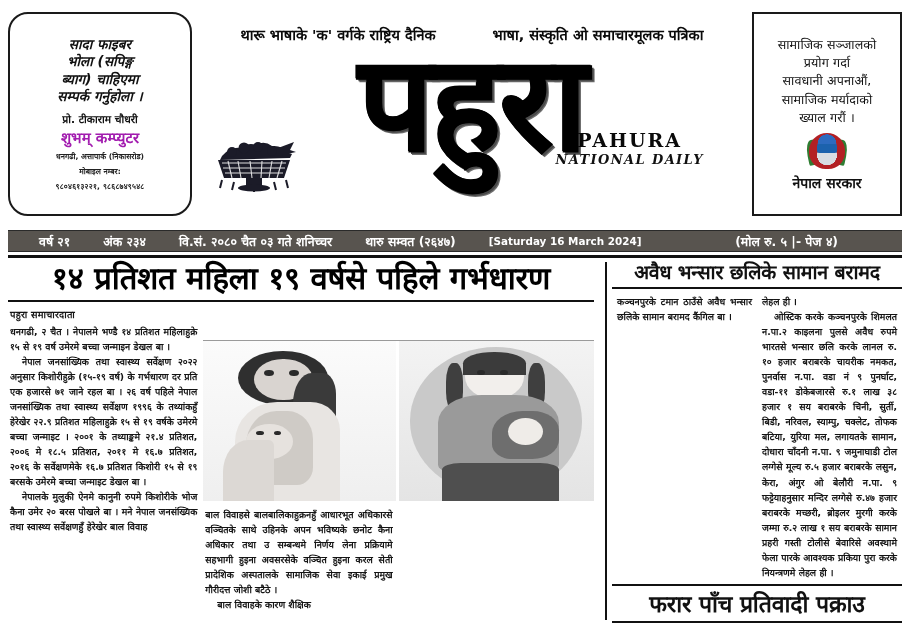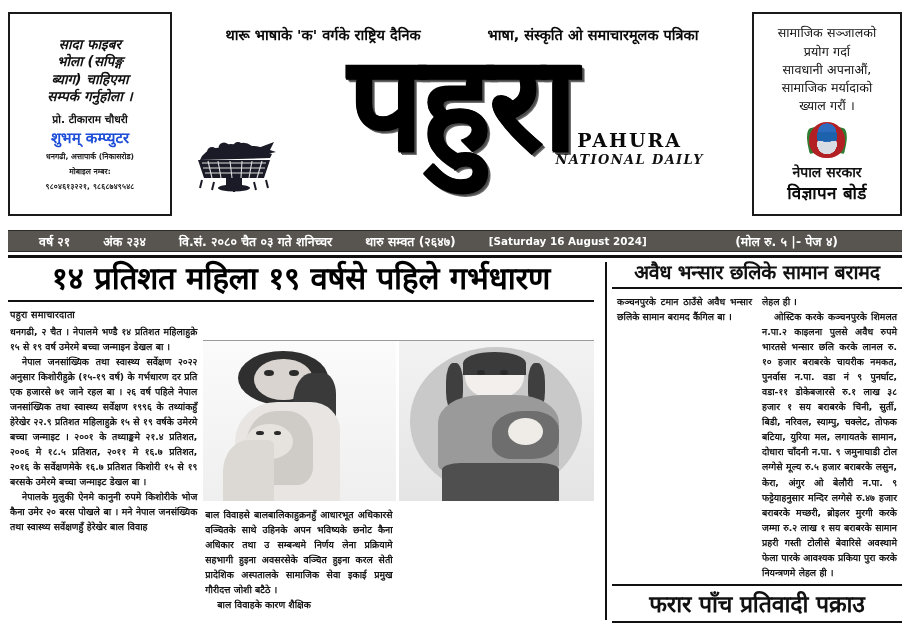--- a/index.html
+++ b/index.html
@@ -31,26 +31,27 @@
     box-sizing: border-box;
   }
   .ad-box {
     border: 2px solid #1a1a1a;
     box-sizing: border-box;
     padding: 5px 4px;
     text-align: center;
     background: #fff;
   }
   .ad-left {
-    width: 164px;
+    width: 184px;
     margin-top: 6px;
     margin-bottom: 12px;
     display: flex;
     flex-direction: column;
     justify-content: center;
+    border-radius: 20px;
   }
   .ad-right {
     width: 150px;
     margin-top: 6px;
     margin-bottom: 12px;
     margin-left: auto;
     display: flex;
     flex-direction: column;
     justify-content: center;
   }
@@ -72,21 +73,21 @@
     font-size: 10.6px;
     font-weight: 700;
     margin-top: 7px;
     color: #111;
   }
   .ad-big {
     font-size: 15px;
     font-weight: 800;
     line-height: 1.2;
     margin-top: 3px;
-    color: #1d4ed8;
+    color: #a21caf;
   }
   .ad-tiny {
     font-size: 7.6px;
     font-weight: 700;
     margin-top: 4px;
     line-height: 1.45;
     color: #222;
   }
   .ad-tiny.num { letter-spacing: .2px; }
 
@@ -371,30 +372,29 @@
       <div class="ad-line">प्रयोग गर्दा</div>
       <div class="ad-line">सावधानी अपनाऔं,</div>
       <div class="ad-line">सामाजिक मर्यादाको</div>
       <div class="ad-line">ख्याल गरौं ।</div>
       <div class="gov-emblem">
         <span class="leaf-l"></span>
           <span class="leaf-r"></span>
           <span class="crest"></span>
       </div>
       <div class="ad-gov-1">नेपाल सरकार</div>
-      <div class="ad-gov-2">विज्ञापन बोर्ड</div>
     </div>
   </div>
 
   <div class="infobar">
     <span class="seg">वर्ष २१</span>
     <span class="seg">अंक २३४</span>
     <span class="seg">वि.सं. २०८० चैत ०३ गते शनिच्चर</span>
     <span class="seg">थारु सम्वत (२६४७)</span>
-    <span class="seg eng">[Saturday 16 August 2024]</span>
+    <span class="seg eng">[Saturday 16 March 2024]</span>
     <span class="spacer"></span>
     <span class="seg price">(मोल रु. ५ |- पेज ४)</span>
   </div>
   <div class="rule-thick"></div>
 
   <div class="content">
 
     <div class="left-pack">
       <div class="headline-main">१४ प्रतिशत महिला १९ वर्षसे पहिले गर्भधारण</div>
       <div class="hl-rule"></div>

